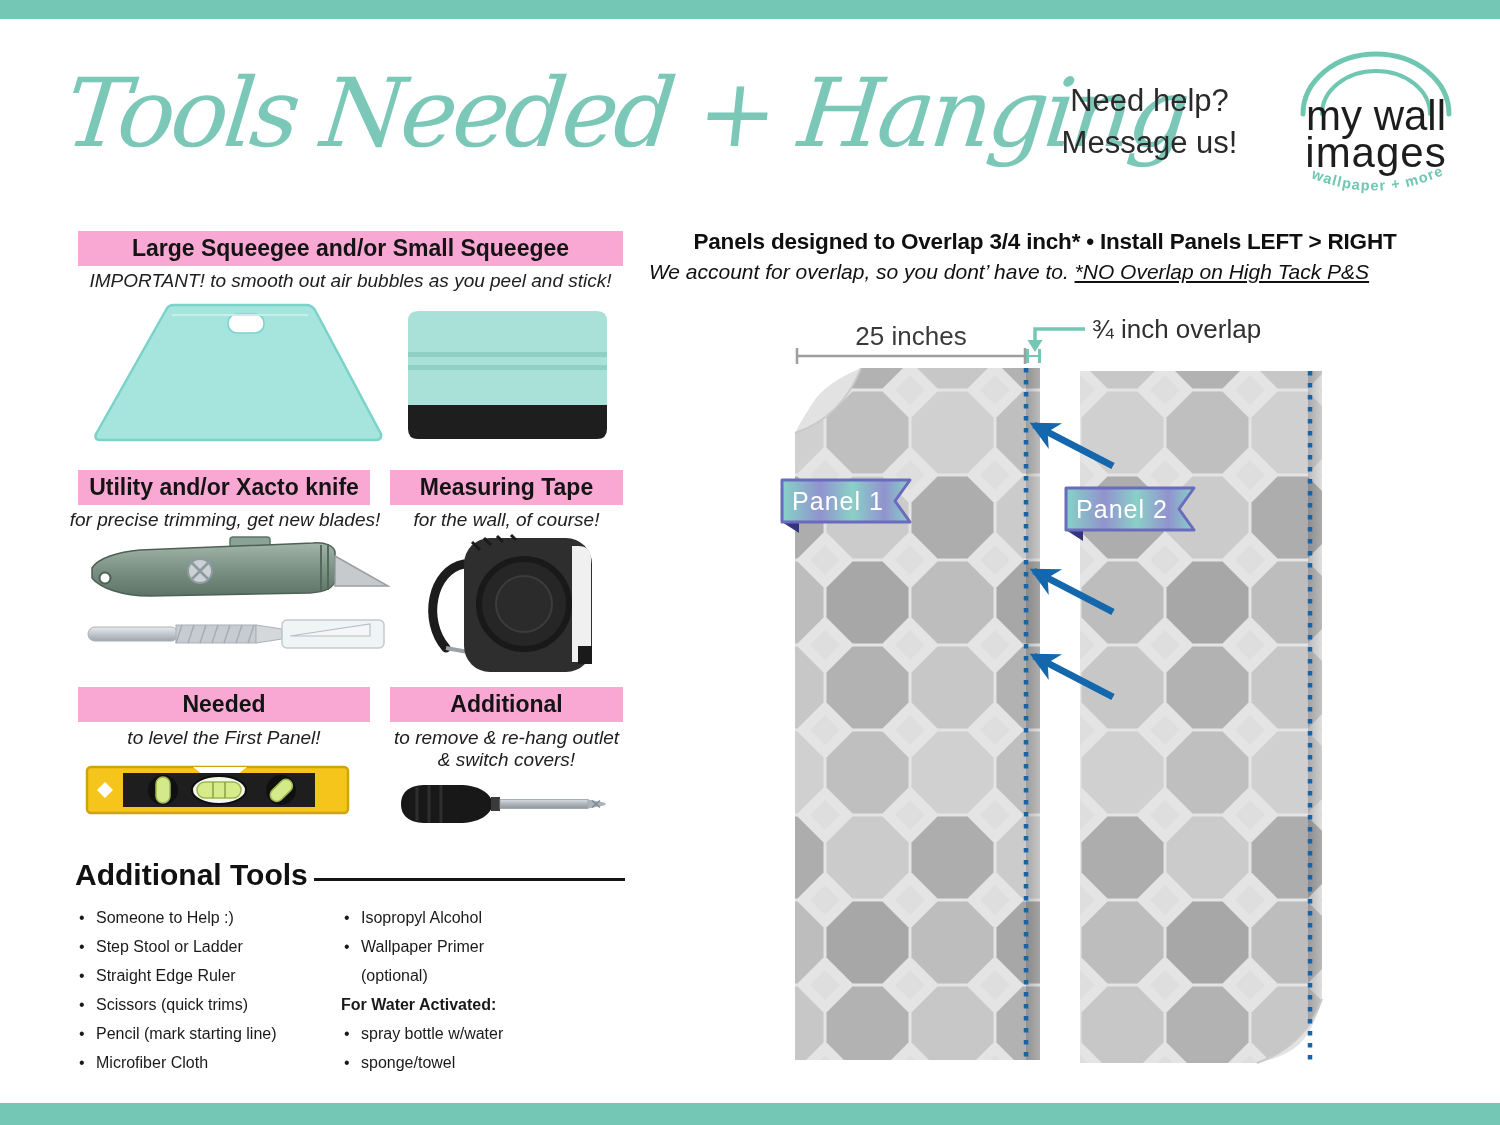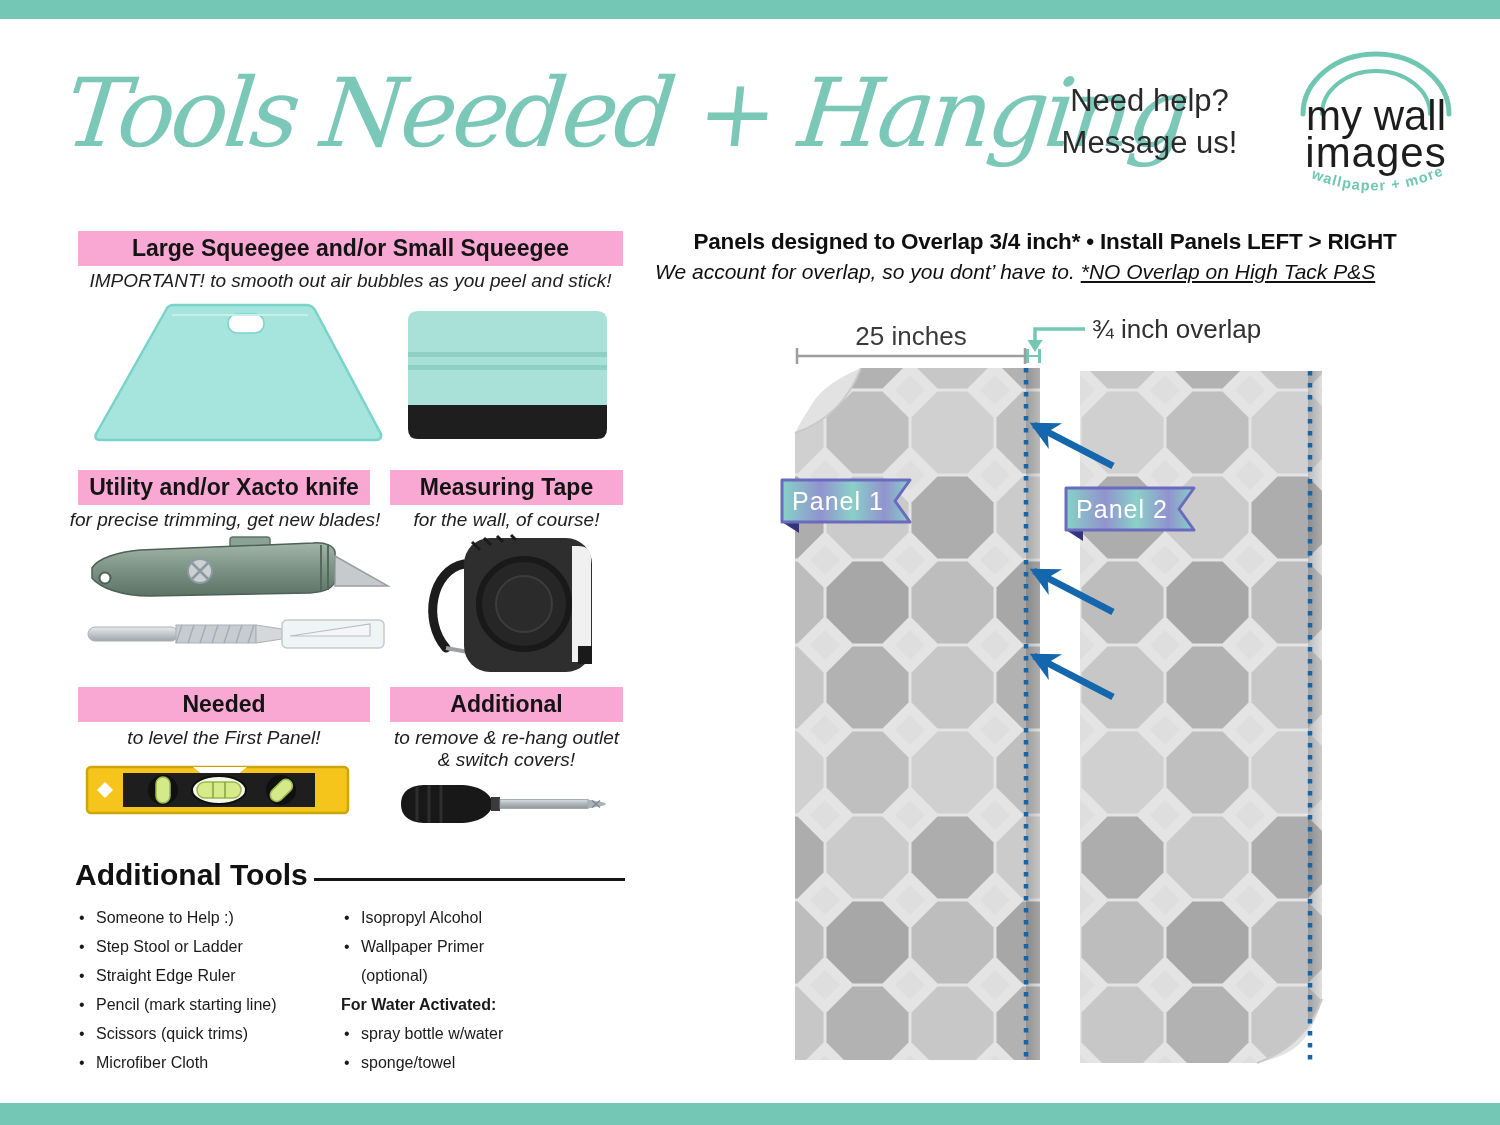--- a/index.html
+++ b/index.html
@@ -26,21 +26,21 @@
 
   .tool-list{position:absolute;top:902px;margin:1px;padding:0;list-style:none;
     font-size:16px;line-height:29px;color:#1a1a1a;}
   .tool-list li{position:relative;padding-left:20px;}
   .tool-list li.bullet::before{content:"\2022";position:absolute;left:3px;color:#1a1a1a;}
   .tool-list li.bold{font-weight:bold;padding-left:0;}
   .tool-list li.indent{padding-left:20px;}
 
   .panels-heading{position:absolute;left:655px;top:229px;width:780px;text-align:center;
     font-weight:bold;font-size:22.5px;color:#0f0f0f;white-space:nowrap;letter-spacing:-0.2px;}
-  .panels-sub{position:absolute;left:655px;top:260px;width:780px;text-align:left;
+  .panels-sub{position:absolute;left:619px;top:260px;width:780px;text-align:center;
     font-style:italic;font-size:21px;color:#101010;white-space:nowrap;}
   .panels-sub .note{text-decoration:underline;}
 
   svg text{font-family:"Liberation Sans",sans-serif;}
   .abs{position:absolute;}
 </style>
 </head>
 <body>
 
 <div class="canvas">
@@ -167,22 +167,22 @@
 
   <div class="add-head">
     <span class="t">Additional Tools</span>
     <span class="rule"></span>
   </div>
 
   <ul class="tool-list" style="left:75px;width:285px;">
     <li class="bullet">Someone to Help :)</li>
     <li class="bullet">Step Stool or Ladder</li>
     <li class="bullet">Straight Edge Ruler</li>
+    <li class="bullet">Scissors (quick trims)</li>
     <li class="bullet">Pencil (mark starting line)</li>
-    <li class="bullet">Scissors (quick trims)</li>
     <li class="bullet">Microfiber Cloth</li>
   </ul>
 
   <ul class="tool-list" style="left:340px;width:275px;">
     <li class="bullet">Isopropyl Alcohol</li>
     <li class="bullet">Wallpaper Primer</li>
     <li class="indent">(optional)</li>
     <li class="bold">For Water Activated:</li>
     <li class="bullet">spray bottle w/water</li>
     <li class="bullet">sponge/towel</li>

